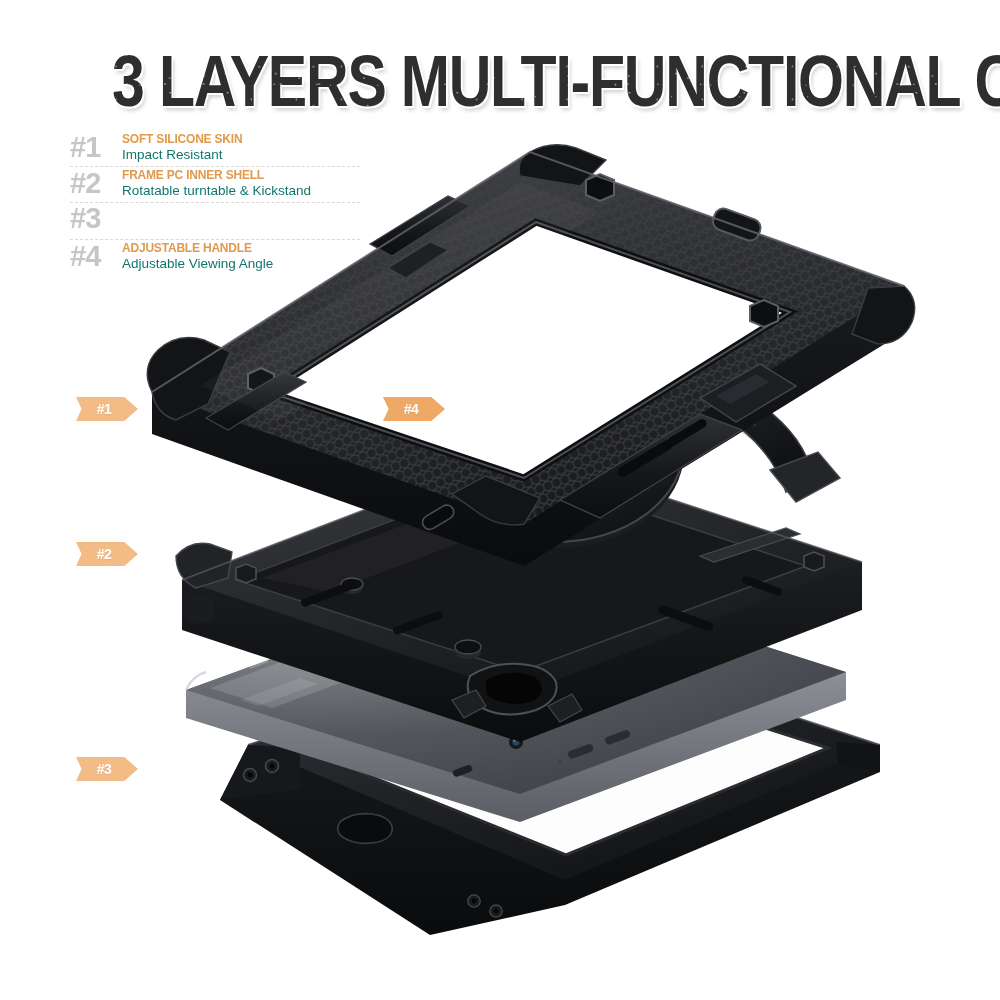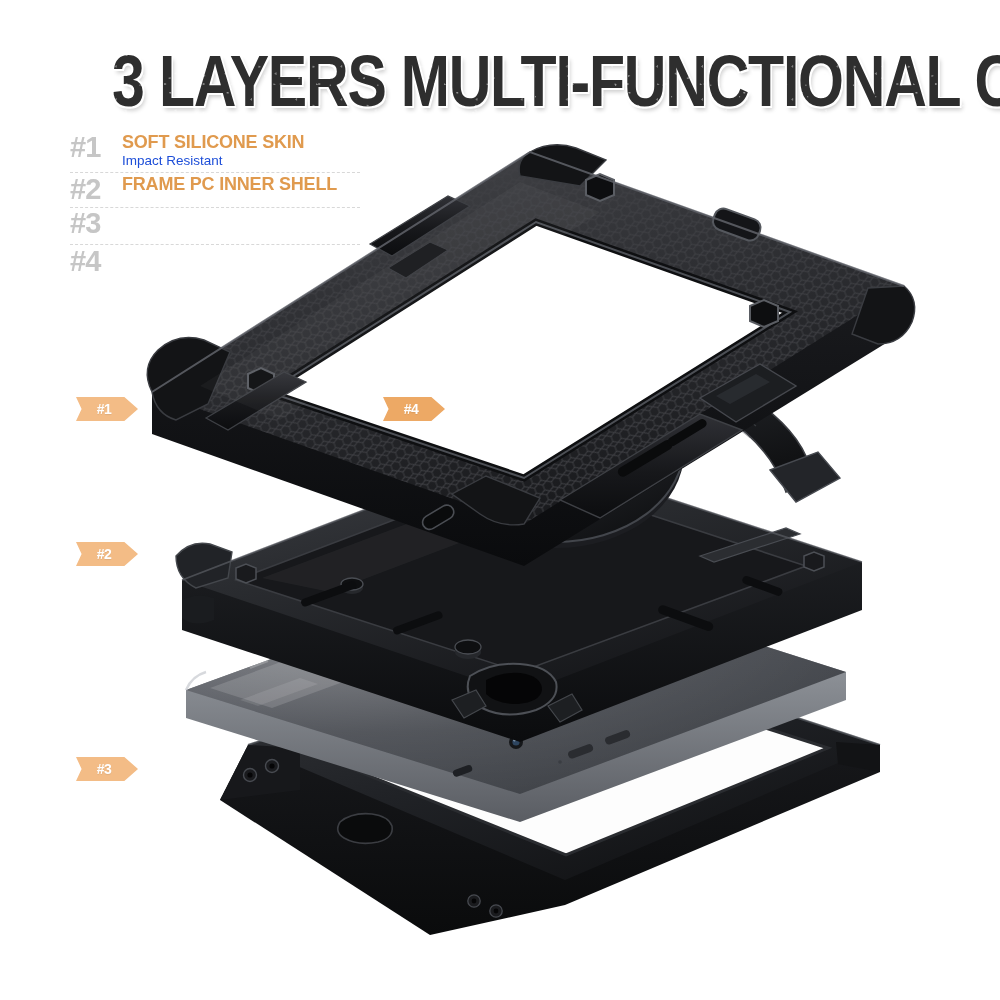--- a/index.html
+++ b/index.html
@@ -80,30 +80,30 @@
     width:52px;
     font-size:29px;
     font-weight:bold;
     color:#c6c6c6;
     letter-spacing:-1px;
     line-height:1.0;
     padding-top:1px;
   }
   .feature-text { flex:1 1 auto; padding-top:1px; }
   .feature-title {
-    font-size:18px;
+    font-size:12px;
     font-weight:bold;
     color:#e09a4e;
     letter-spacing:-0.2px;
     line-height:1.08;
     white-space:nowrap;
   }
   .feature-sub {
     font-size:13.5px;
-    color:#1d4ed8;
+    color:#0f766e;
     line-height:1.18;
     padding-top:1px;
     white-space:nowrap;
   }
   .row-no-sub { padding-bottom:6px; }
   .row-no-sub .feature-num { padding-top:0; }
 
   
   .callout {
     position:absolute;
@@ -144,29 +144,34 @@
     <div class="feature-text">
       <div class="feature-title">SOFT SILICONE SKIN</div>
       <div class="feature-sub">Impact Resistant</div>
     </div>
   </div>
 
   <div class="feature-row">
     <div class="feature-num">#2</div>
     <div class="feature-text">
       <div class="feature-title">FRAME PC INNER SHELL</div>
+      <div class="feature-sub">Rotatable turntable &amp; Kickstand</div>
     </div>
   </div>
 
   <div class="feature-row row-no-sub">
     <div class="feature-num">#3</div>
   </div>
 
   <div class="feature-row">
     <div class="feature-num">#4</div>
+    <div class="feature-text">
+      <div class="feature-title">ADJUSTABLE HANDLE</div>
+      <div class="feature-sub">Adjustable Viewing Angle</div>
+    </div>
   </div>
 
 </div>
 
 <div id="product">
 <svg viewBox="0 0 1000 1000" xmlns="http://www.w3.org/2000/svg">
   <defs>
 
     <pattern id="honeycomb" width="9" height="10.4" patternUnits="userSpaceOnUse" patternTransform="rotate(-21)">
       <path d="M4.5 0 L9 2.6 L9 7.8 L4.5 10.4 L0 7.8 L0 2.6 Z" fill="none" stroke="#3f4044" stroke-width="1.05"></path>

